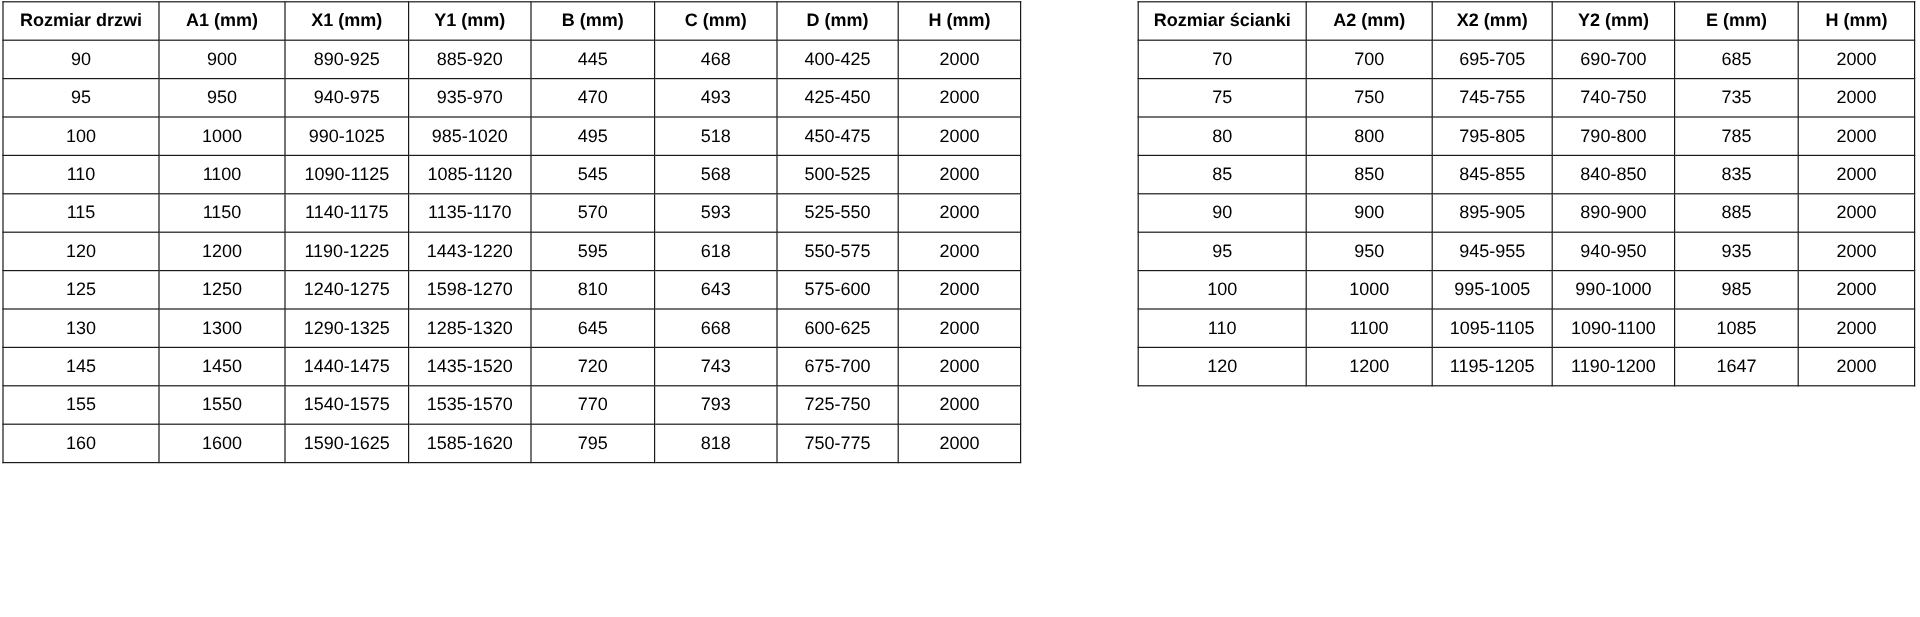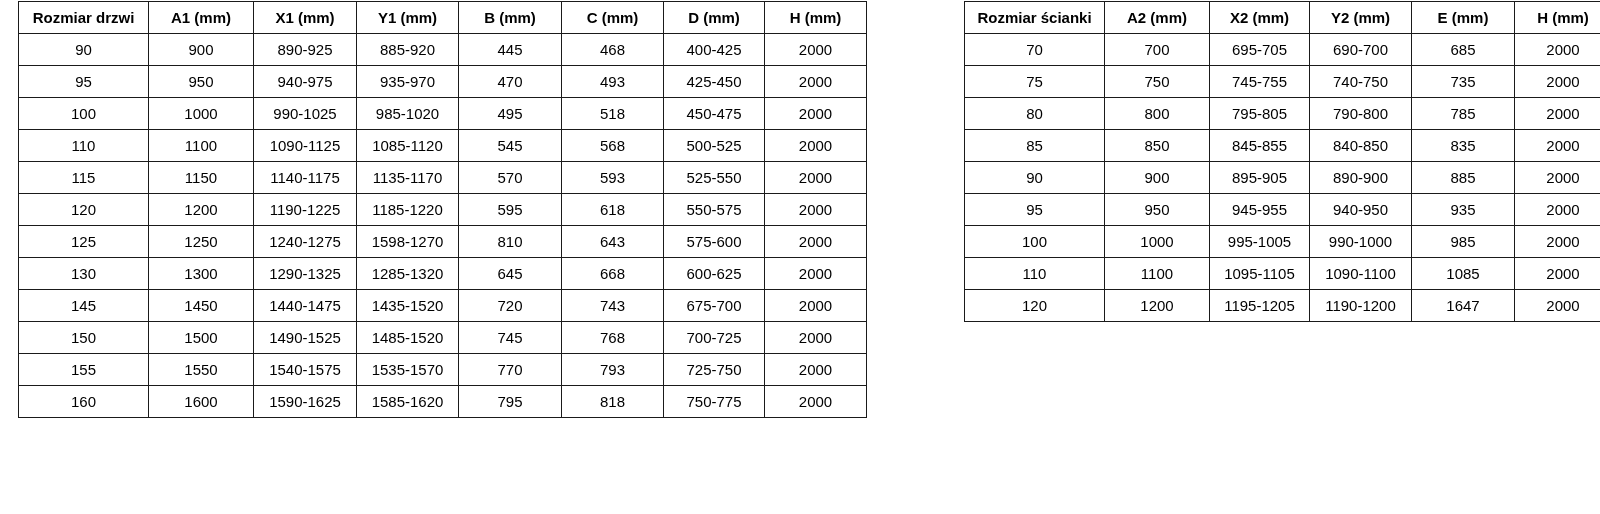--- a/index.html
+++ b/index.html
@@ -12,21 +12,20 @@
     height: 514px;
     position: relative;
     overflow: hidden;
     font-family: "Liberation Sans", sans-serif;
   }
   table.spec-table {
     border-collapse: collapse;
     table-layout: fixed;
     position: absolute;
     top: 1px;
-    margin-left: 16px;
   }
   #door-table { left: 2px;  width: 848px; }
   #wall-table { left: 948px; width: 647px; }
   .spec-table th, .spec-table td {
     border: 1px solid #1a1a1a;
     height: 31px;
     padding: 0;
     text-align: center;
     vertical-align: middle;
     font-size: 15px;
@@ -111,21 +110,21 @@
         <td>1135-1170</td>
         <td>570</td>
         <td>593</td>
         <td>525-550</td>
         <td>2000</td>
       </tr>
       <tr>
         <td>120</td>
         <td>1200</td>
         <td>1190-1225</td>
-        <td>1185-1220</td>
+        <td>1443-1220</td>
         <td>595</td>
         <td>618</td>
         <td>550-575</td>
         <td>2000</td>
       </tr>
       <tr>
         <td>125</td>
         <td>1250</td>
         <td>1240-1275</td>
         <td>1598-1270</td>
@@ -145,30 +144,20 @@
         <td>2000</td>
       </tr>
       <tr>
         <td>145</td>
         <td>1450</td>
         <td>1440-1475</td>
         <td>1435-1520</td>
         <td>720</td>
         <td>743</td>
         <td>675-700</td>
-        <td>2000</td>
-      </tr>
-      <tr>
-        <td>150</td>
-        <td>1500</td>
-        <td>1490-1525</td>
-        <td>1485-1520</td>
-        <td>745</td>
-        <td>768</td>
-        <td>700-725</td>
         <td>2000</td>
       </tr>
       <tr>
         <td>155</td>
         <td>1550</td>
         <td>1540-1575</td>
         <td>1535-1570</td>
         <td>770</td>
         <td>793</td>
         <td>725-750</td>

